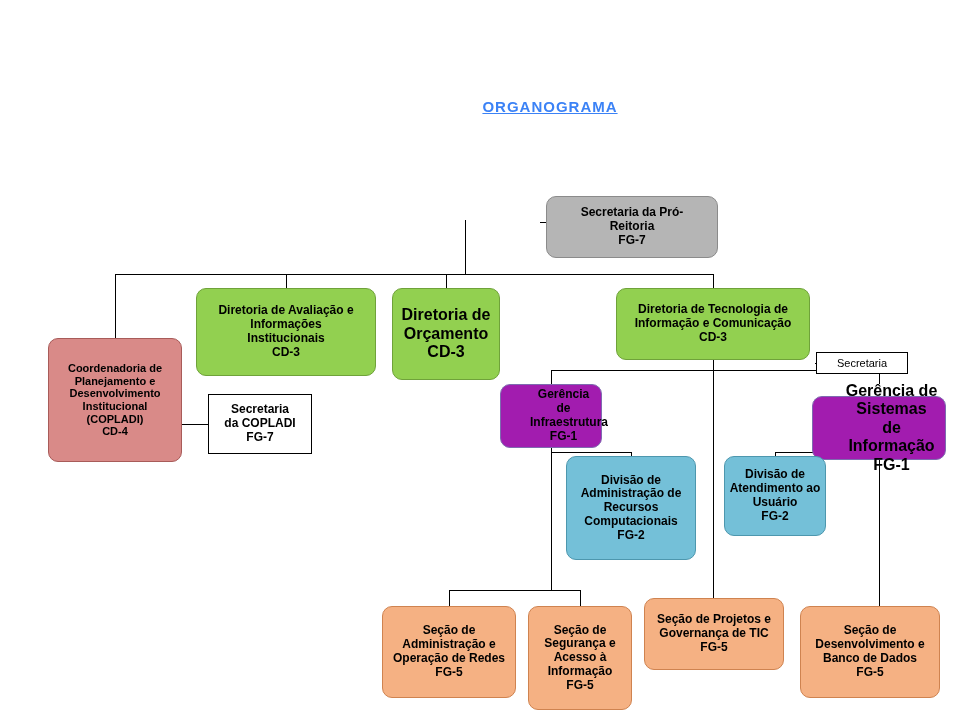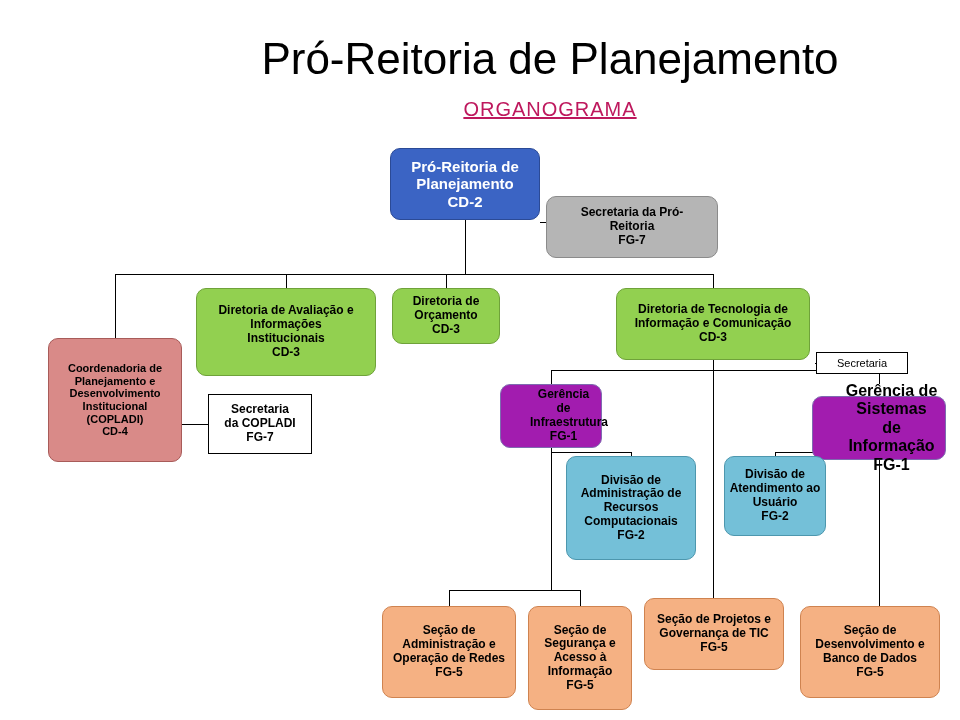--- a/index.html
+++ b/index.html
@@ -48,23 +48,23 @@
     color: #000000;
     font-weight: normal;
     white-space: nowrap;
   }
   #subtitle {
     position: absolute;
     left: 170px;
     top: 98px;
     width: 760px;
     text-align: center;
-    font-size: 20px;
-    font-weight: normal;
-    color: #be185d;
+    font-size: 15px;
+    font-weight: bold;
+    color: #3b82f6;
     text-decoration: underline;
     letter-spacing: 1px;
   }
 
   
   .line {
     position: absolute;
     background: #000000;
   }
   .line.h { height: 1px; }
@@ -95,39 +95,38 @@
   .white  { background: #ffffff; border-color: #000000; border-radius: 0; justify-content: center; }
   .purple { background: #a21caf; border-color: #7e6bb0; padding-left: 29px; }
   .teal   { background: #74c0d8; border-color: #4d97ae; justify-content: flex-end; }
   .orange { background: #f5b183; border-color: #cf8350; }
 
   #n-root      { left: 390px; top: 148px;  width: 150px; height: 72px; font-size: 15px; }
   #n-sec-pro   { left: 546px; top: 196px;  width: 172px; height: 62px; font-size: 12px; }
   #n-coplad    { left: 48px;  top: 338px;  width: 134px; height: 124px; font-size: 11px; }
   #n-sec-copl  { left: 208px; top: 394px;  width: 104px; height: 60px; font-size: 12px; }
   #n-diravali  { left: 196px; top: 288px;  width: 180px; height: 88px; font-size: 12px; }
-  #n-dirorcam  { left: 392px; top: 288px;  width: 108px; height: 56px; font-size: 12px; justify-content: center; }
+  #n-dirorcam  { left: 392px; top: 288px;  width: 108px; height: 92px; font-size: 16px; justify-content: center; }
   #n-dirtic    { left: 616px; top: 288px;  width: 194px; height: 72px; font-size: 12px; }
   #n-sec-tic   { left: 816px; top: 352px;  width: 92px;  height: 22px; font-size: 11px; font-weight: normal; }
   #n-ger-infra { left: 500px; top: 384px;  width: 102px; height: 64px; font-size: 12px; }
   #n-ger-sis   { left: 812px; top: 396px;  width: 134px; height: 64px; font-size: 16px; }
   #n-div-adm   { left: 566px; top: 456px;  width: 130px; height: 104px; font-size: 12px; }
   #n-div-atend { left: 724px; top: 456px;  width: 102px; height: 80px; font-size: 12px; }
   #n-sec-redes { left: 382px; top: 606px;  width: 134px; height: 92px; font-size: 12px; }
   #n-sec-seg   { left: 528px; top: 606px;  width: 104px; height: 104px; font-size: 12px; }
   #n-sec-proj  { left: 644px; top: 598px;  width: 140px; height: 72px; font-size: 12px; }
   #n-sec-dev   { left: 800px; top: 606px;  width: 140px; height: 92px; font-size: 12px; }
 </style>
 </head>
 <body>
 
 <div id="stage">
 
 
-  <div id="page-title">Pró-Reitoria de Planejamento</div>
   <div id="subtitle">ORGANOGRAMA</div>
 
   <div class="line v" style="left:465px; top:220px; height:54px;"></div>
 
   <div class="line h" style="left:540px; top:222px; width:36px;"></div>
   <div class="line v" style="left:576px; top:222px; height:0px;"></div>
 
   <div class="line h" style="left:115px; top:274px; width:598px;"></div>
 
   <div class="line v" style="left:115px; top:274px; height:126px;"></div>
@@ -150,27 +149,20 @@
   <div class="line v" style="left:449px; top:590px; height:16px;"></div>
   <div class="line v" style="left:580px; top:590px; height:16px;"></div>
 
   <div class="line v" style="left:631px; top:452px; height:4px;"></div>
   <div class="line h" style="left:551px; top:452px; width:80px;"></div>
 
   <div class="line v" style="left:879px; top:448px; height:158px;"></div>
   <div class="line h" style="left:775px; top:452px; width:104px;"></div>
   <div class="line v" style="left:775px; top:452px; height:4px;"></div>
 
-  <div id="n-root" class="node blue">
-    <div class="lines">
-      <div>Pró-Reitoria de</div>
-      <div>Planejamento</div>
-      <div>CD-2</div>
-    </div>
-  </div>
 
   <div id="n-sec-pro" class="node gray">
     <div class="lines">
       <div>Secretaria da Pró-</div>
       <div>Reitoria</div>
       <div>FG-7</div>
     </div>
   </div>
 
   <div id="n-coplad" class="node red">

